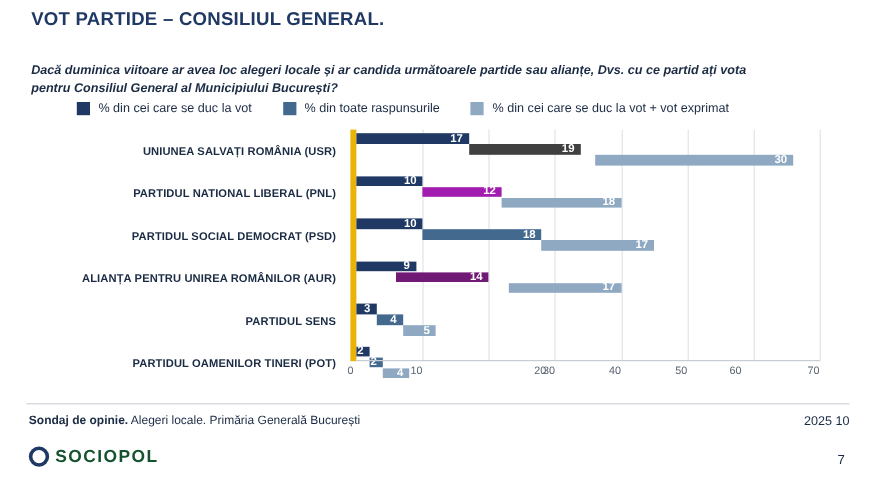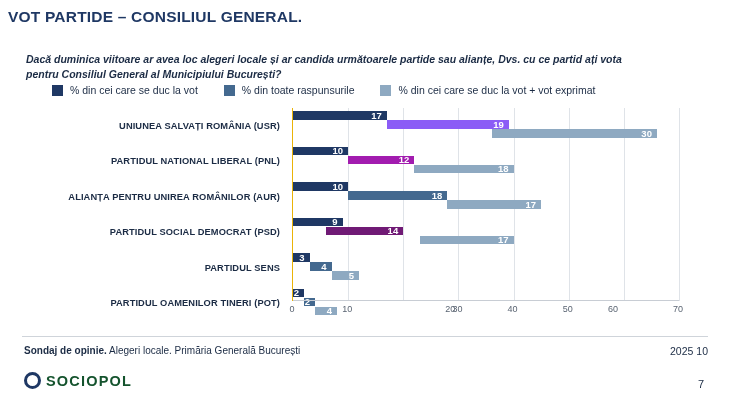--- a/index.html
+++ b/index.html
@@ -17,42 +17,42 @@
   }
   .slide {
     position: relative;
     width: 730px;
     height: 411px;
     box-sizing: border-box;
     padding: 0;
   }
   .title {
     position: absolute;
-    left: 8px;
+    left: 26px;
     top: 8px;
     font-size: 15.5px;
     font-weight: bold;
     color: #1f3864;
     letter-spacing: 0.2px;
   }
   .subtitle {
     position: absolute;
     left: 26px;
     top: 34px;
     width: 600px;
     font-size: 10.5px;
     font-weight: bold;
     font-style: italic;
     line-height: 1.45;
     color: #1b2b44;
     margin-top: 18px;
   }
   .legend {
     position: absolute;
-    left: 52px;
+    left: 64px;
     top: 84px;
     display: flex;
     align-items: center;
     gap: 26px;
   }
   .legend-item {
     display: flex;
     align-items: center;
     gap: 7px;
     font-size: 10.5px;
@@ -88,21 +88,21 @@
     padding-right: 8px;
     box-sizing: border-box;
     letter-spacing: 0.1px;
   }
   .plot {
     position: absolute;
     left: 292px;
     top: 0;
     width: 386px;
     height: 193px;
-    border-left: 1px solid #eab308;
+    border-left: 5px solid #eab308;
   }
   .gridline {
     position: absolute;
     top: 0;
     bottom: 0;
     width: 1px;
     background: #dfe3e8;
   }
   .axis-bottom {
     position: absolute;
@@ -231,41 +231,41 @@
     <div class="legend-item">
       <span class="legend-swatch" style="background:#8ea9c1"></span>
       <span>% din cei care se duc la vot + vot exprimat</span>
     </div>
   </div>
 
   <div class="chart">
     <div class="cat-labels" id="cat-labels">
         <div class="cat-label">UNIUNEA SALVAȚI ROMÂNIA (USR)</div>
         <div class="cat-label">PARTIDUL NATIONAL LIBERAL (PNL)</div>
+        <div class="cat-label">PARTIDUL SOCIAL DEMOCRAT (PSD)</div>
         <div class="cat-label">ALIANȚA PENTRU UNIREA ROMÂNILOR (AUR)</div>
-        <div class="cat-label">PARTIDUL SOCIAL DEMOCRAT (PSD)</div>
         <div class="cat-label">PARTIDUL SENS</div>
         <div class="cat-label">PARTIDUL OAMENILOR TINERI (POT)</div>
       </div>
     <div class="plot" id="plot">
       <div id="gridlines">
           <div class="gridline" style="left: 55.1429px;"></div>
           <div class="gridline" style="left: 110.286px;"></div>
           <div class="gridline" style="left: 165.429px;"></div>
           <div class="gridline" style="left: 220.571px;"></div>
           <div class="gridline" style="left: 275.714px;"></div>
           <div class="gridline" style="left: 330.857px;"></div>
           <div class="gridline" style="left: 386px;"></div>
         </div>
       <div class="rows" id="rows">
           <div class="row">
             <div class="bar s0" style="left: 0px; width: 93.7429px; background: rgb(31, 56, 100);">
               <span>17</span>
             </div>
-            <div class="bar s1 light" style="left: 93.7429px; width: 122px; background: #8b5cf6;">
+            <div class="bar s1 light" style="left: 93.7429px; width: 93px; background: #404040;">
               <span>19</span>
             </div>
             <div class="bar s2 light" style="left: 198.514px; width: 165.429px; background: rgb(142, 169, 193);">
               <span>30</span>
             </div>
           </div>
           <div class="row">
             <div class="bar s0" style="left: 0px; width: 55.1429px; background: rgb(31, 56, 100);">
               <span>10</span>
             </div>

